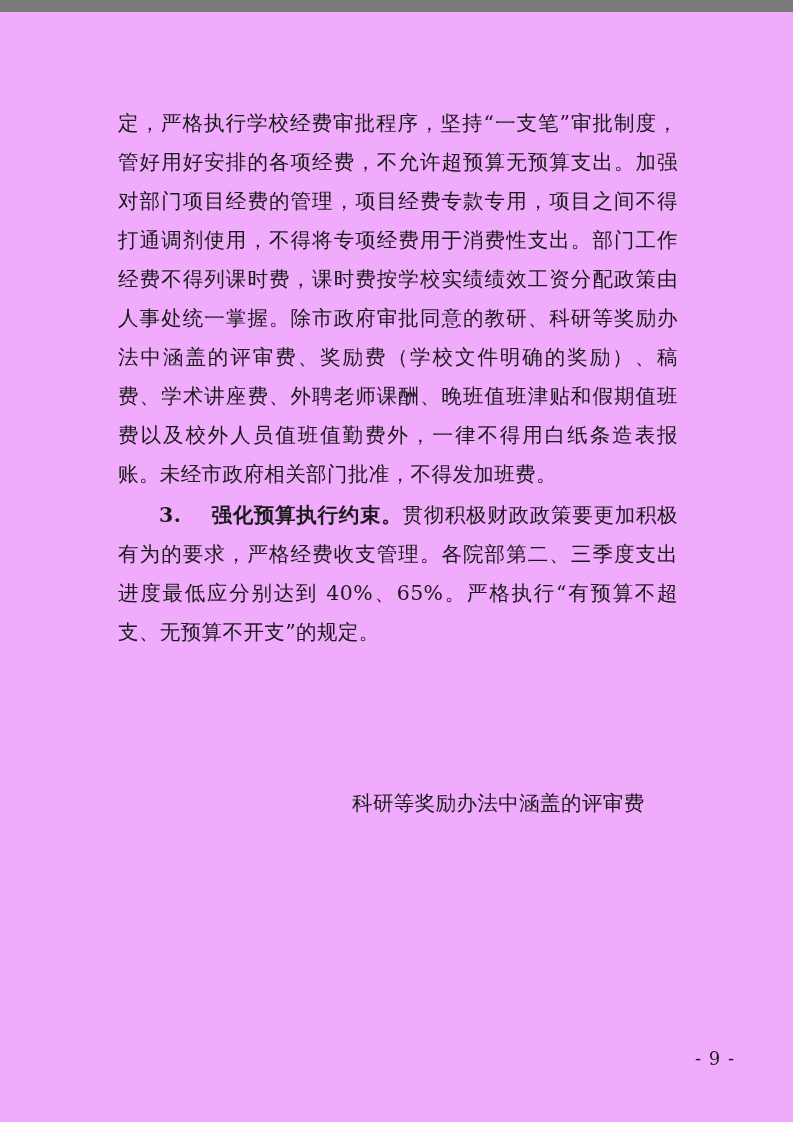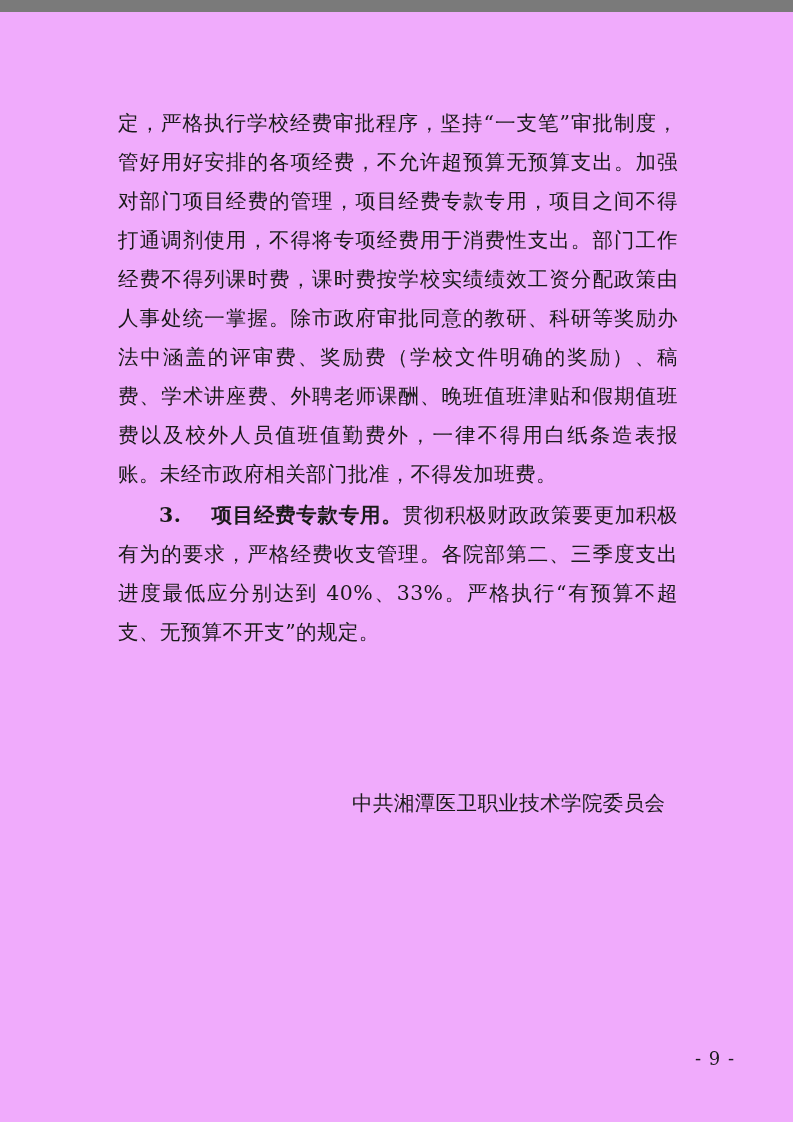--- a/index.html
+++ b/index.html
@@ -76,24 +76,24 @@
 
 <div class="page">
 
   <div class="content">
 
     <p class="para para-body">定，严格执行学校经费审批程序，坚持“一支笔”审批制度，管好用好安排的各项经费，不允许超预算无预算支出。加强对部门项目经费的管理，项目经费专款专用，项目之间不得打通调剂使用，不得将专项经费用于消费性支出。部门工作经费不得列课时费，课时费按学校实绩绩效工资分配政策由人事处统一掌握。除市政府审批同意的教研、科研等奖励办法中涵盖的评审费、奖励费（学校文件明确的奖励）、稿费、学术讲座费、外聘老师课酬、晚班值班津贴和假期值班费以及校外人员值班值勤费外，一律不得用白纸条造表报账。未经市政府相关部门批准，不得发加班费。</p>
 
     <p class="para para-indent">
       <span class="numlabel">3.</span>
       <span class="numlabel">&nbsp;&nbsp;</span>
-      <span class="boldrun">项目经费专款专用。</span><span>贯彻积极财政政策要更加积极有为的要求，严格经费收支管理。各院部第二、三季度支出进度最低应分别达到 40%、33%。严格执行“有预算不超支、无预算不开支”的规定。</span>
+      <span class="boldrun">强化预算执行约束。</span><span>贯彻积极财政政策要更加积极有为的要求，严格经费收支管理。各院部第二、三季度支出进度最低应分别达到 40%、65%。严格执行“有预算不超支、无预算不开支”的规定。</span>
     </p>
 
   </div>
 
   <div class="signature">
-    <div class="sig-line">中共湘潭医卫职业技术学院委员会</div>
+    <div class="sig-line">科研等奖励办法中涵盖的评审费</div>
   </div>
 
   <div class="pagenum">- 9 -</div>
 
 </div>
 
 </body></html>

